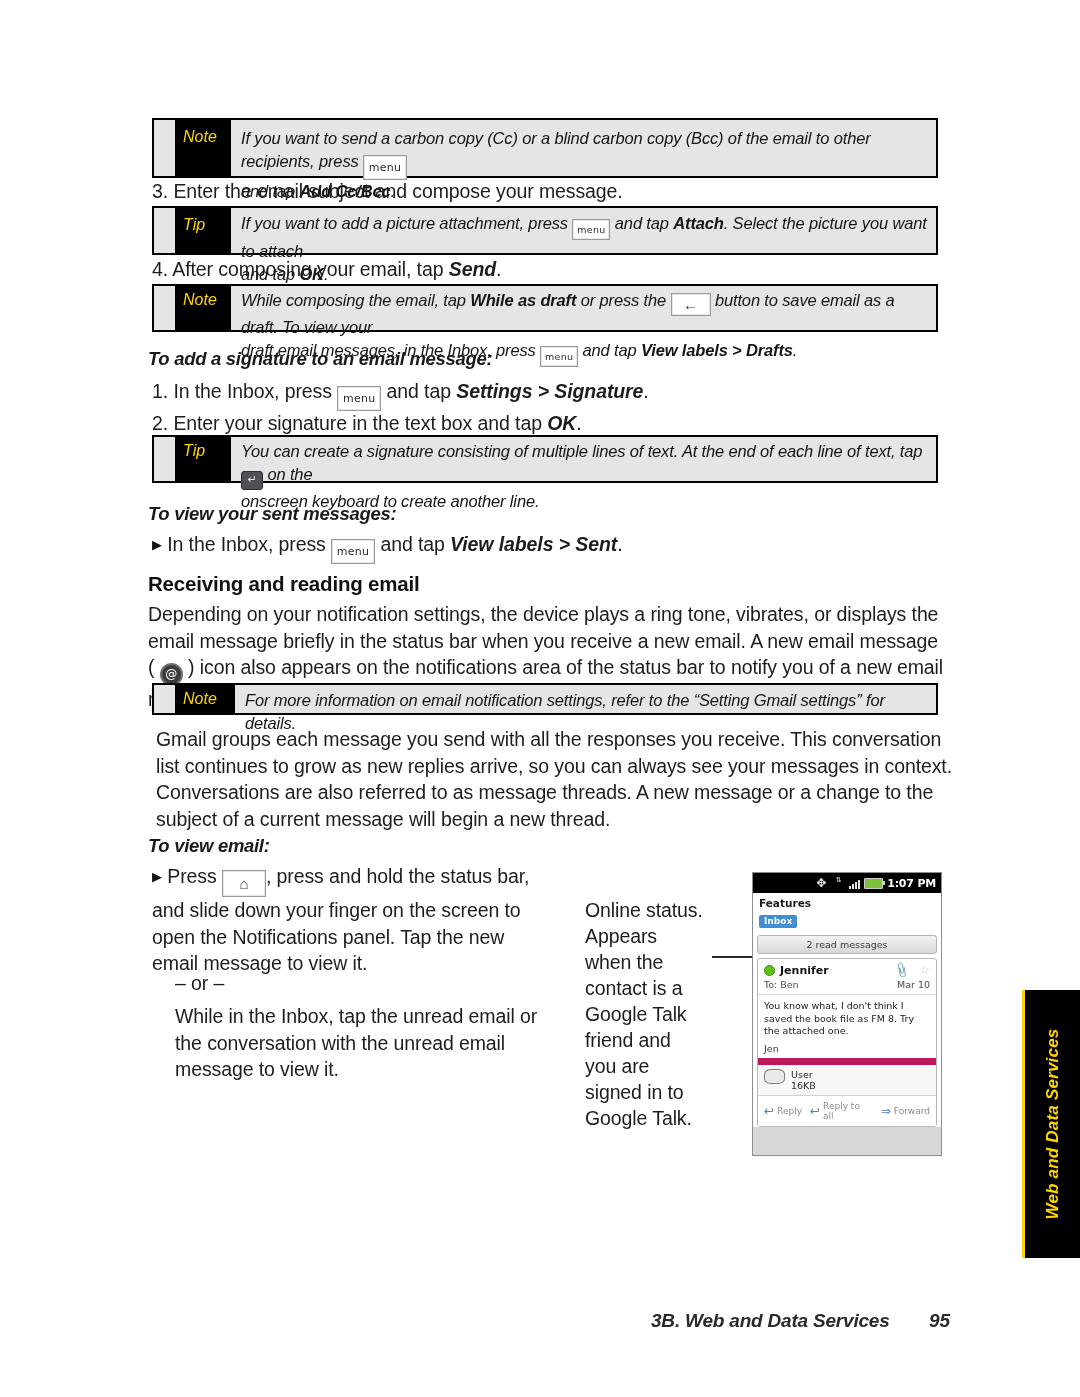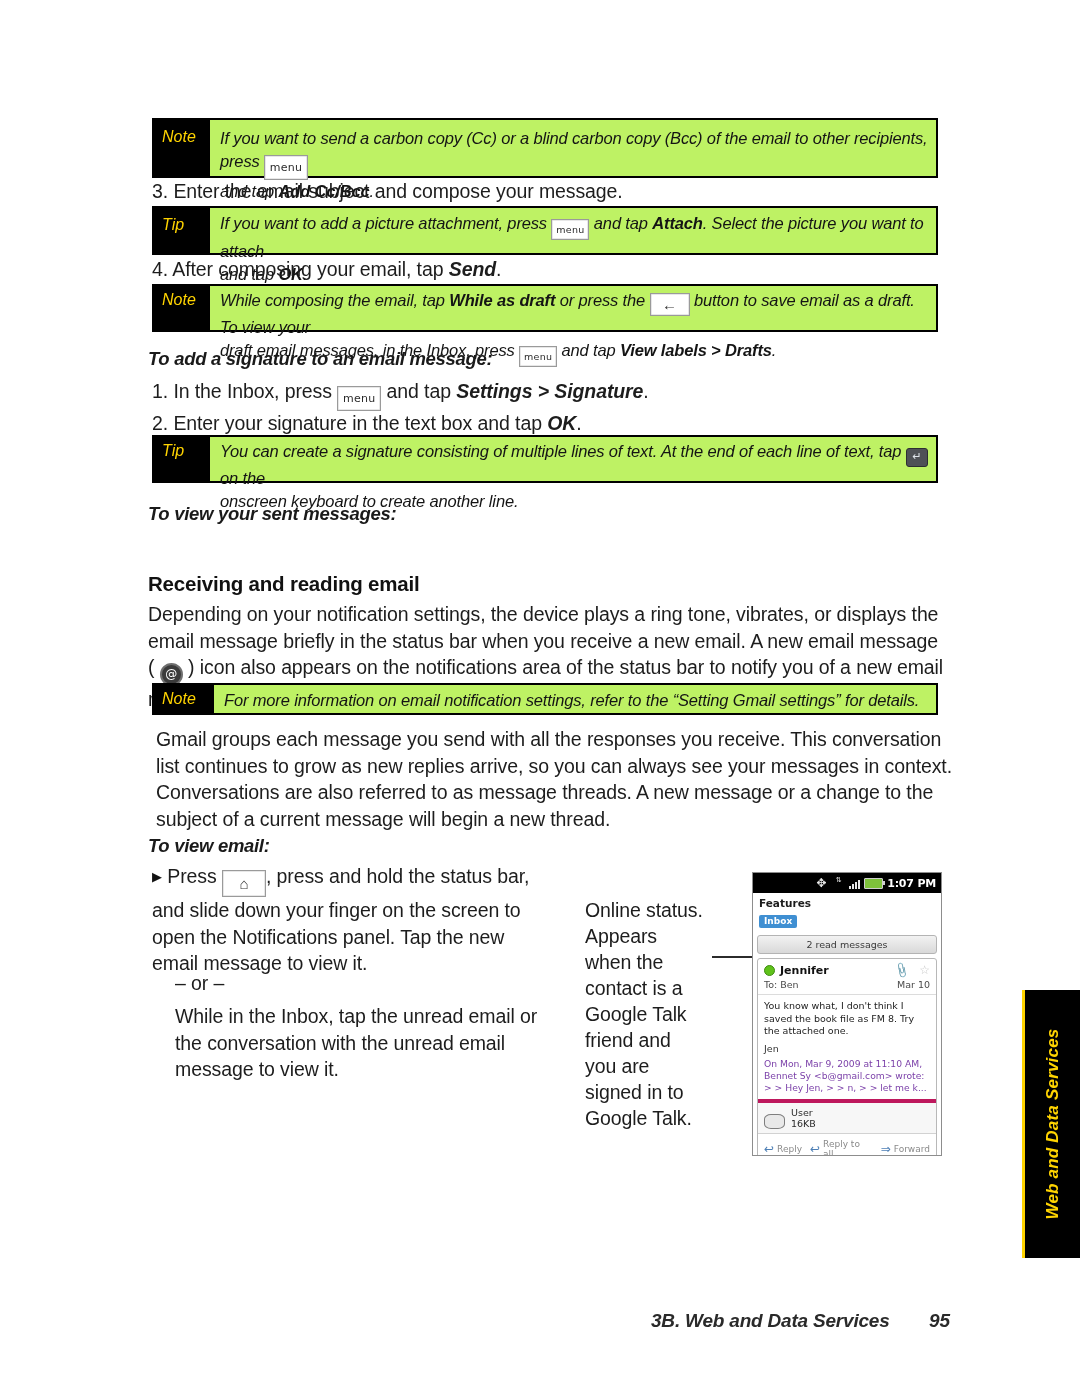--- a/index.html
+++ b/index.html
@@ -33,21 +33,22 @@
   }
   .bold { font-weight: bold; }
   .bolditalic { font-weight: bold; font-style: italic; }
 
   
   .callout {
     position: absolute;
     display: flex;
     border: 2px solid #000;
     box-sizing: border-box;
-    background: #bef264;
+    background: #e5e5e5;
+    padding-left: 21px;
   }
   .callout-label {
     background: #000;
     color: #ffd400;
     font-style: italic;
     font-size: 16px;
     width: 56px;
     flex: 0 0 56px;
     display: flex;
     align-items: flex-start;
@@ -291,24 +292,24 @@
   .ph-sig { padding: 2px 6px 4px 6px; font-size: 9.5px; color: #333; }
   .ph-quote {
     padding: 0 6px 5px 6px;
     font-size: 9.2px;
     line-height: 12px;
     color: #7a3fa8;
     word-break: break-word;
   }
   .ph-attach {
     display: flex;
-    align-items: flex-end;
+    align-items: flex-start;
     gap: 6px;
     padding: 4px 6px;
-    border-top: 4px solid #be185d;
+    border-top: 7px solid #be185d;
     background: #f7f7f7;
   }
   .ph-attach-icon {
     width: 19px; height: 13px;
     border: 1px solid #7e7e7e;
     border-radius: 7px/5px;
     background: #e9e9e9;
     flex: 0 0 auto;
   }
   .ph-attach-meta { font-size: 9.5px; line-height: 11px; color: #2b2b2b; }
@@ -429,20 +430,25 @@
       <span class="key-enter">↵</span>
       <span>on the</span><br>
       <span>onscreen keyboard to create another line.</span>
     </div>
   </div>
 
   <div class="sub-italic" style="left:148px; top:503px;">
     <span>To view your sent messages:</span>
   </div>
 
+  <div class="body-text" style="left:152px; top:531px; width:790px;">
+    <span class="bullet-arrow">▶</span>
+    <span>In the Inbox, press</span>
+    <span class="key key-menu big">menu</span><span> and tap </span><span class="bolditalic">View labels &gt; Sent</span><span>.</span>
+  </div>
 
   <div class="section-heading" style="left:148px; top:572px;">
     <span>Receiving and reading email</span>
   </div>
 
   <div class="body-text" style="left:148px; top:601px; width:800px;">
     <span>Depending on your notification settings, the device plays a ring tone, vibrates, or displays the email message briefly in the status bar when you receive a new email. A new email message ( </span><span class="at-icon">@</span><span> ) icon also appears on the notifications area of the status bar to notify you of a new email message.</span>
   </div>
 
   <div class="callout" style="left:152px; top:683px; width:786px; height:32px;">
@@ -509,21 +515,20 @@
           <span class="ph-sender">Jennifer</span>
           <span class="ph-clip">📎</span>
           <span class="ph-star">☆</span>
         </div>
         <div class="ph-to-row">
           <span>To: Ben</span>
           <span>Mar 10</span>
         </div>
         <div class="ph-body-text">You know what, I don't think I saved the book file as FM 8.  Try the attached one.</div>
         <div class="ph-sig">Jen</div>
-        <div class="ph-quote">On Mon, Mar 9, 2009 at 11:10 AM, Bennet Sy &lt;b@gmail.com&gt; wrote: &gt; &gt; Hey Jen, &gt;  &gt; n, &gt;  &gt; let me k...</div>
 
         <div class="ph-attach">
           <span class="ph-attach-icon"></span>
           <span class="ph-attach-meta">
             <span>User</span><br>
             <span>16KB</span>
           </span>
         </div>
 
         <div class="ph-actions">

